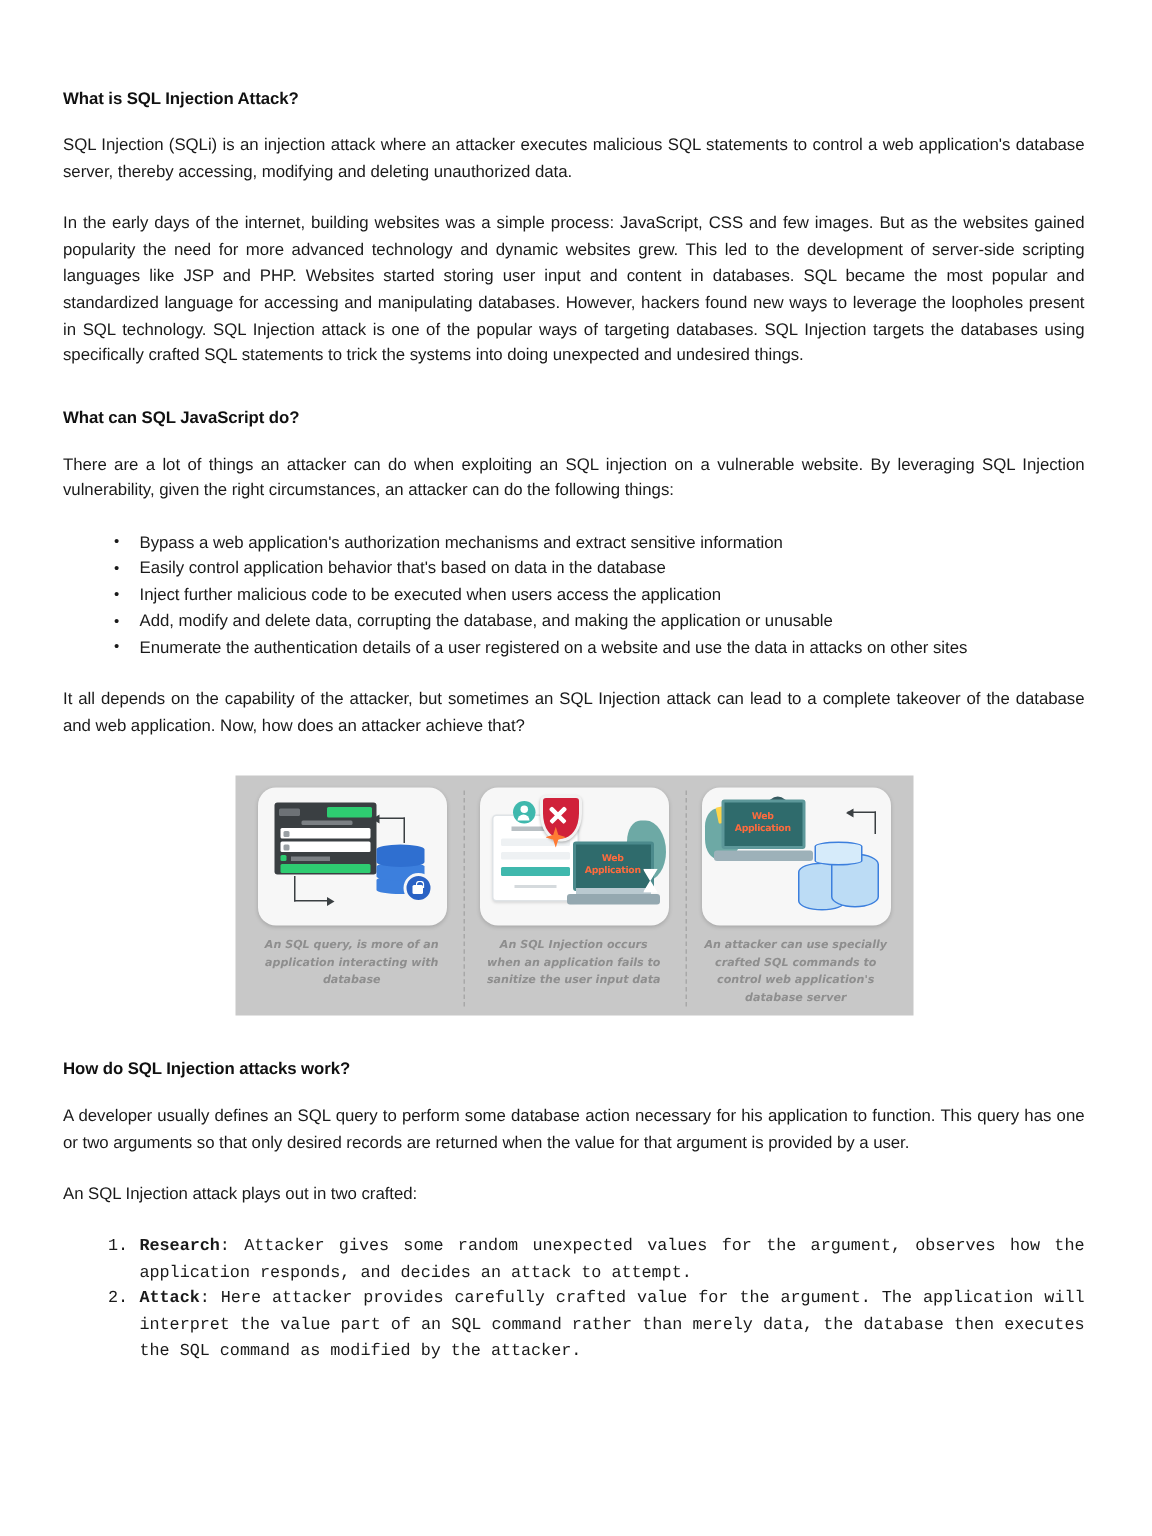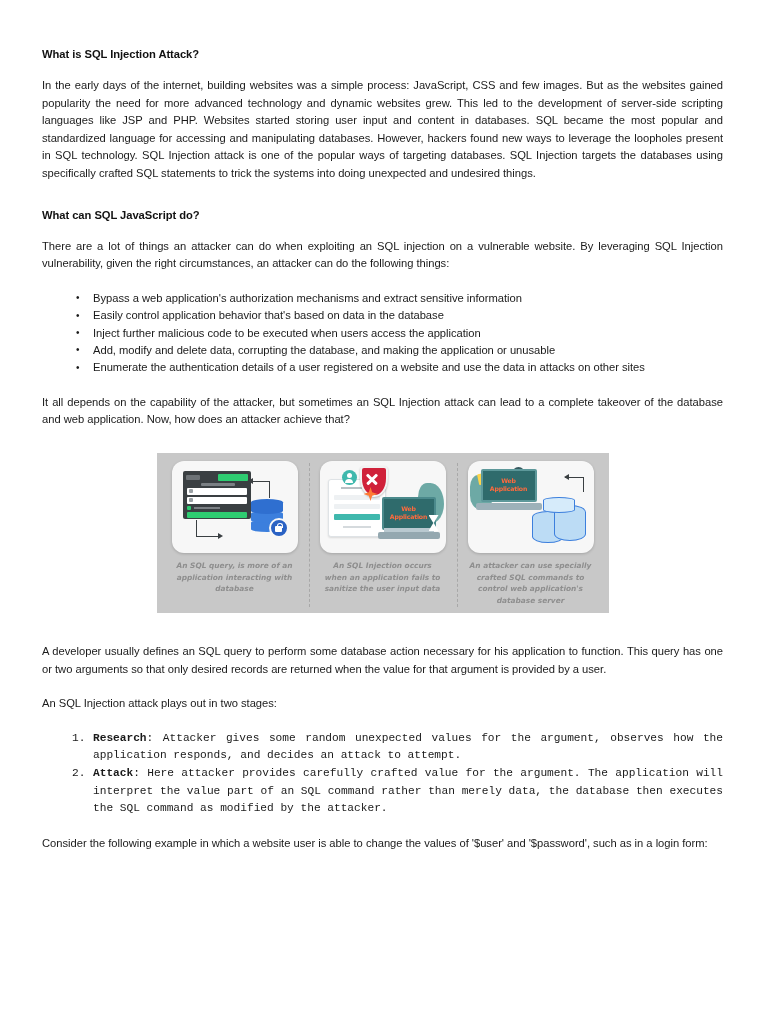--- a/index.html
+++ b/index.html
@@ -13,21 +13,21 @@
     font-family: "Liberation Sans", sans-serif;
     color: #1a1a1a;
     overflow: hidden;
   }
   .page {
     position: relative;
     width: 768px;
     height: 1024px;
     background: #ffffff;
     box-sizing: border-box;
-    padding: 48px 45px 0 42px;
+    padding: 60px 45px 0 42px;
   }
   .doc-body {
     width: 681px;
   }
   h2.heading {
     font-size: 11.2px;
     font-weight: bold;
     margin: 0 0 17px 0;
     letter-spacing: -0.05px;
     color: #111111;
@@ -597,20 +597,21 @@
     border-right: 5px solid #3a3f42;
   }
 </style>
 </head>
 <body>
 
 <div class="page">
   <div class="doc-body">
 
     <h2 class="heading">What is SQL Injection Attack?</h2>
+    <p class="para">SQL Injection (SQLi) is an injection attack where an attacker executes malicious SQL statements to control a web application's database server, thereby accessing, modifying and deleting unauthorized data.</p>
     <p class="para">In the early days of the internet, building websites was a simple process: JavaScript, CSS and few images. But as the websites gained popularity the need for more advanced technology and dynamic websites grew. This led to the development of server-side scripting languages like JSP and PHP. Websites started storing user input and content in databases. SQL became the most popular and standardized language for accessing and manipulating databases. However, hackers found new ways to leverage the loopholes present in SQL technology. SQL Injection attack is one of the popular ways of targeting databases. SQL Injection targets the databases using specifically crafted SQL statements to trick the systems into doing unexpected and undesired things.</p>
 
     <h2 class="heading spaced-top">What can SQL JavaScript do?</h2>
     <p class="para">There are a lot of things an attacker can do when exploiting an SQL injection on a vulnerable website. By leveraging SQL Injection vulnerability, given the right circumstances, an attacker can do the following things:</p>
 
     <ul class="bullets">
       <li>Bypass a web application's authorization mechanisms and extract sensitive information</li>
       <li>Easily control application behavior that's based on data in the database</li>
       <li>Inject further malicious code to be executed when users access the application</li>
       <li>Add, modify and delete data, corrupting the database, and making the application or unusable</li>
@@ -694,24 +695,24 @@
               <div class="dbc c"></div>
             </div>
             <div class="arr3"></div>
           </div>
           <div class="cap">An attacker can use specially crafted SQL commands to control web application's database server</div>
         </div>
 
       </div>
     </div>
 
+    <h2 class="heading">How do SQL Injection attacks work?</h2>
     <p class="para">A developer usually defines an SQL query to perform some database action necessary for his application to function. This query has one or two arguments so that only desired records are returned when the value for that argument is provided by a user.</p>
-    <p class="para">An SQL Injection attack plays out in two stages:</p>
+    <p class="para">An SQL Injection attack plays out in two crafted:</p>
 
     <ol class="numbers">
       <li><span class="lead">Research</span><span>: Attacker gives some random unexpected values for the argument, observes how the application responds, and decides an attack to attempt.</span></li>
       <li><span class="lead">Attack</span><span>: Here attacker provides carefully crafted value for the argument. The application will interpret the value part of an SQL command rather than merely data, the database then executes the SQL command as modified by the attacker.</span></li>
     </ol>
 
-    <p class="para">Consider the following example in which a website user is able to change the values of '$user' and '$password', such as in a login form:</p>
 
   </div>
 </div>
 
 </body></html>

